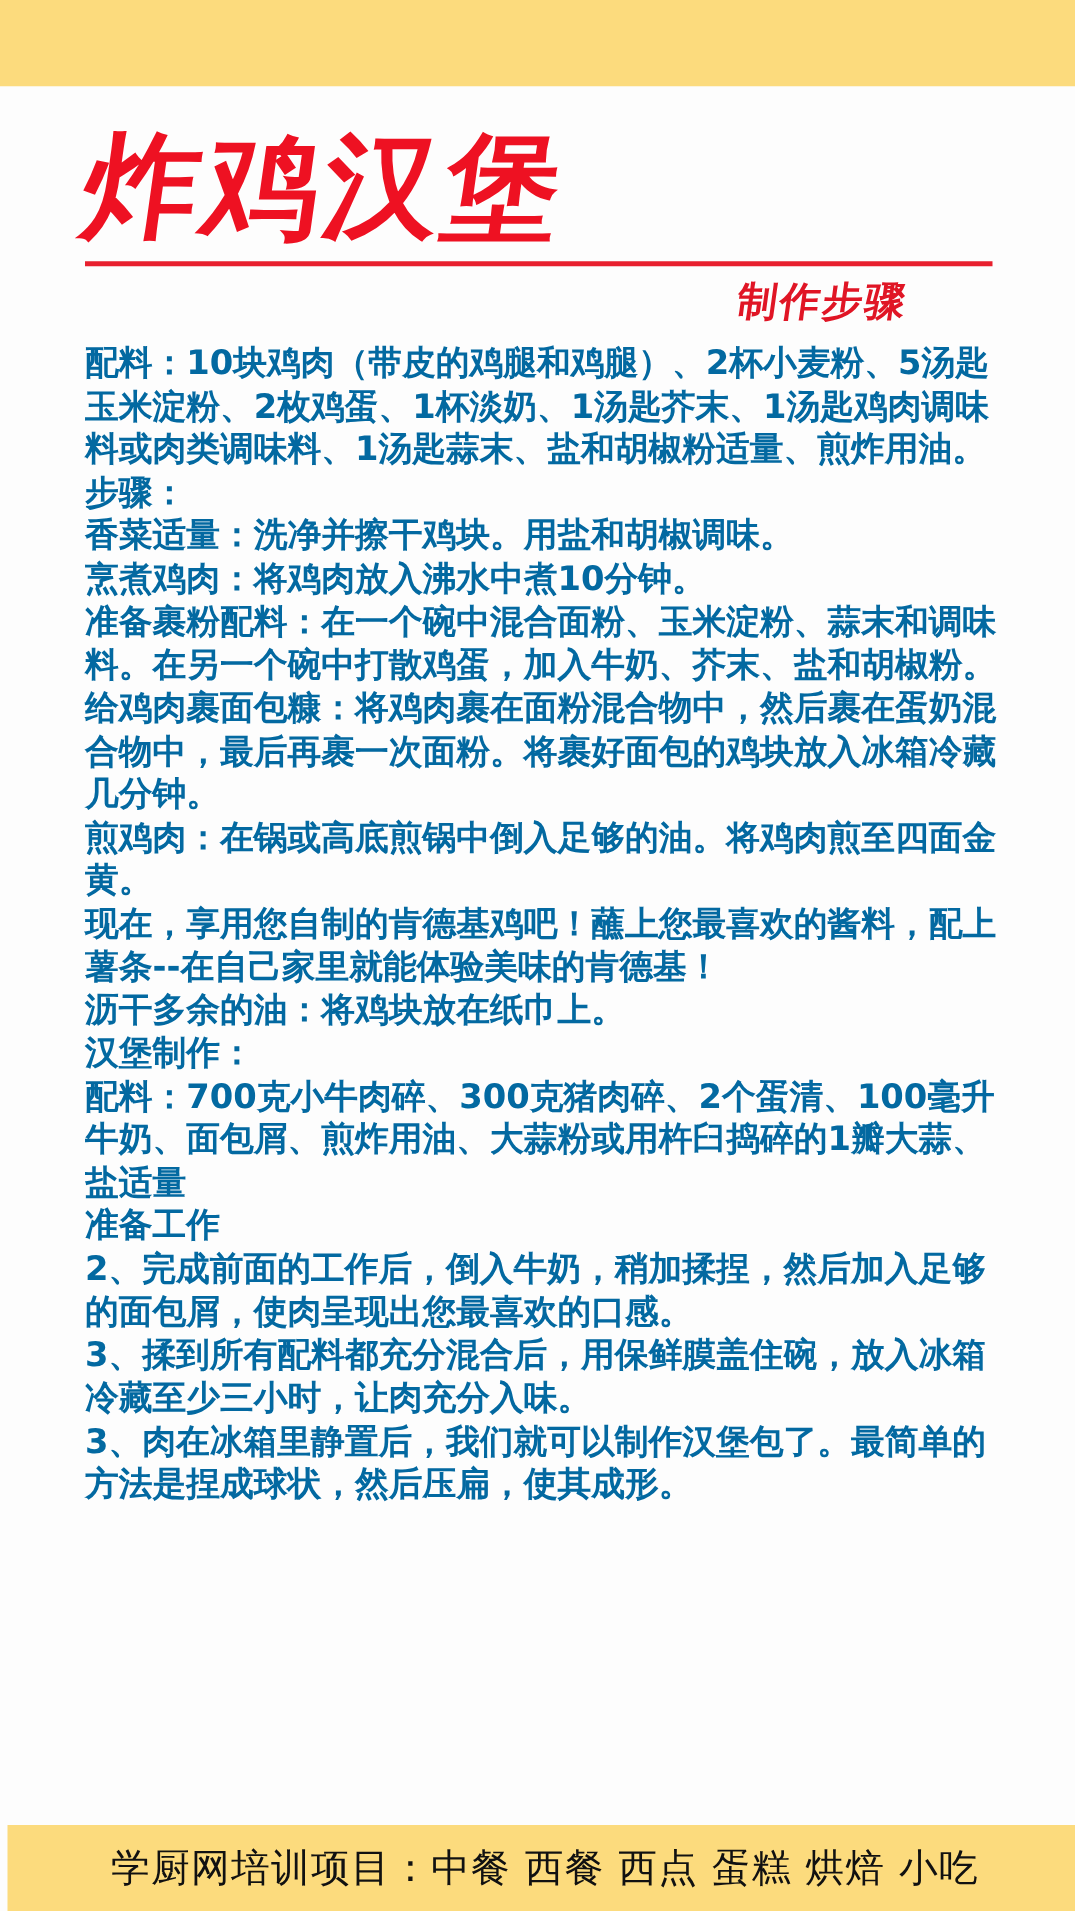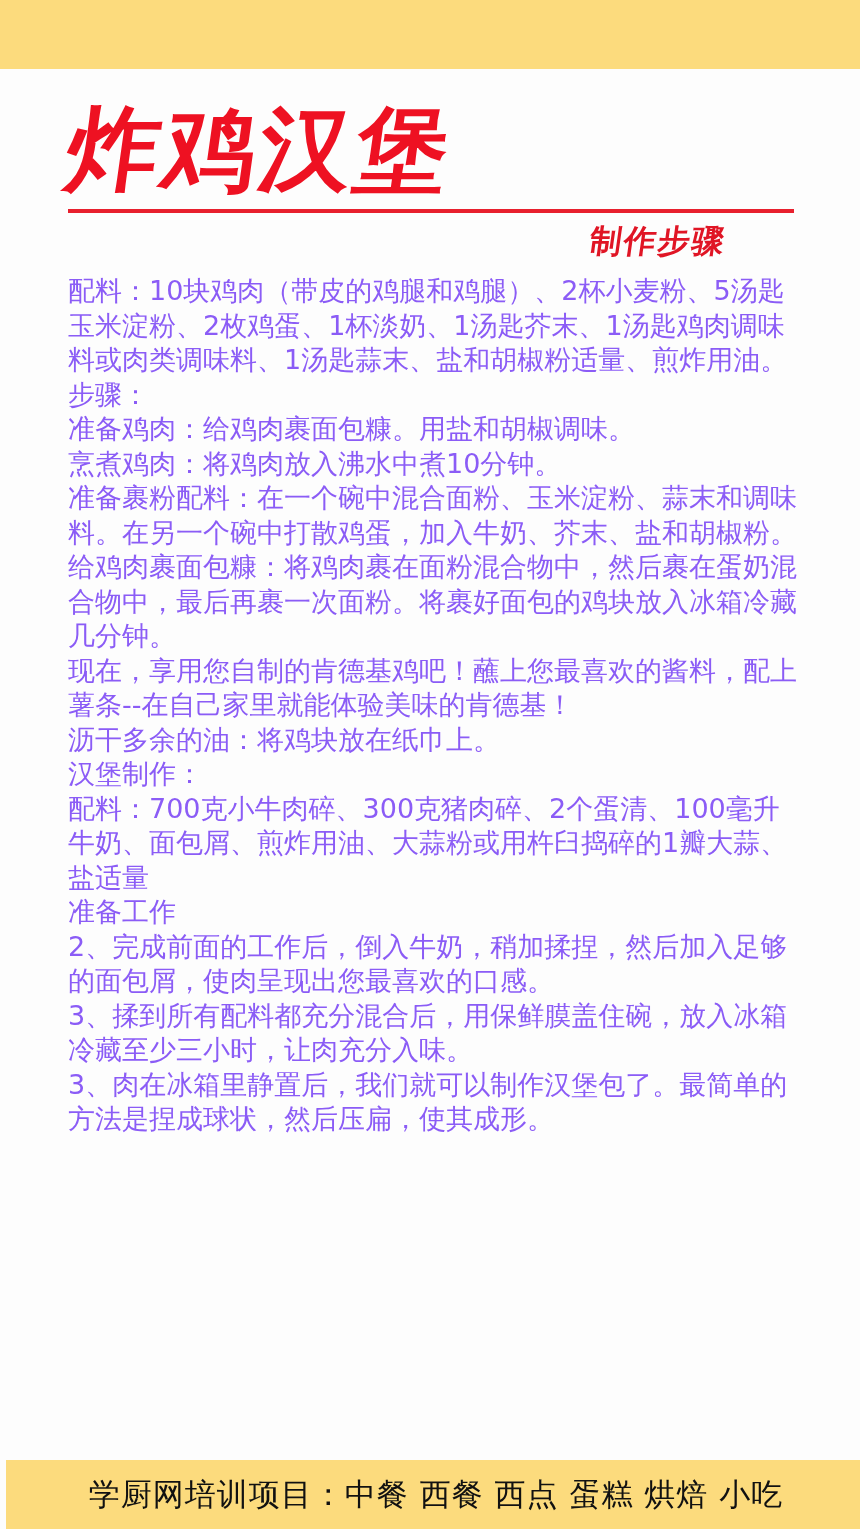--- a/index.html
+++ b/index.html
@@ -23,22 +23,22 @@
     position: absolute; left: 68px; top: 209px; width: 726px; height: 4px;
     background: #e8202e;
   }
   .subtitle {
     position: absolute; left: 590px; top: 220px;
     font-size: 32px; font-weight: bold; color: #e01525;
     letter-spacing: 2px; transform: skewX(-8deg);
   }
   .content {
     position: absolute; left: 68px; top: 274px; width: 730px;
-    font-size: 27px; line-height: 34.5px; color: #8b5cf6;
-    font-weight: normal;
+    font-size: 27px; line-height: 34.5px; color: #0369a1;
+    font-weight: bold;
   }
   .content p { margin: 0; }
   .bottom-band {
     position: absolute; left: 6px; top: 1460px; width: 860px; height: 69px;
     background: #fcdb7d;
     display: flex; align-items: center; justify-content: center;
   }
   .bottom-text {
     font-size: 31px; color: #111; letter-spacing: 1px;
   }
@@ -48,24 +48,25 @@
 
 <div class="top-band"></div>
 
 <div class="title">炸鸡汉堡</div>
 <div class="title-rule"></div>
 <div class="subtitle">制作步骤</div>
 
 <div class="content">
   <p>配料：10块鸡肉（带皮的鸡腿和鸡腿）、2杯小麦粉、5汤匙玉米淀粉、2枚鸡蛋、1杯淡奶、1汤匙芥末、1汤匙鸡肉调味料或肉类调味料、1汤匙蒜末、盐和胡椒粉适量、煎炸用油。</p>
   <p>步骤：</p>
-  <p>准备鸡肉：给鸡肉裹面包糠。用盐和胡椒调味。</p>
+  <p>香菜适量：洗净并擦干鸡块。用盐和胡椒调味。</p>
   <p>烹煮鸡肉：将鸡肉放入沸水中煮10分钟。</p>
   <p>准备裹粉配料：在一个碗中混合面粉、玉米淀粉、蒜末和调味料。在另一个碗中打散鸡蛋，加入牛奶、芥末、盐和胡椒粉。</p>
   <p>给鸡肉裹面包糠：将鸡肉裹在面粉混合物中，然后裹在蛋奶混合物中，最后再裹一次面粉。将裹好面包的鸡块放入冰箱冷藏几分钟。</p>
+  <p>煎鸡肉：在锅或高底煎锅中倒入足够的油。将鸡肉煎至四面金黄。</p>
   <p>现在，享用您自制的肯德基鸡吧！蘸上您最喜欢的酱料，配上薯条--在自己家里就能体验美味的肯德基！</p>
   <p>沥干多余的油：将鸡块放在纸巾上。</p>
   <p>汉堡制作：</p>
   <p>配料：700克小牛肉碎、300克猪肉碎、2个蛋清、100毫升牛奶、面包屑、煎炸用油、大蒜粉或用杵臼捣碎的1瓣大蒜、盐适量</p>
   <p>准备工作</p>
   <p>2、完成前面的工作后，倒入牛奶，稍加揉捏，然后加入足够的面包屑，使肉呈现出您最喜欢的口感。</p>
   <p>3、揉到所有配料都充分混合后，用保鲜膜盖住碗，放入冰箱冷藏至少三小时，让肉充分入味。</p>
   <p>3、肉在冰箱里静置后，我们就可以制作汉堡包了。最简单的方法是捏成球状，然后压扁，使其成形。</p>
 </div>
 

